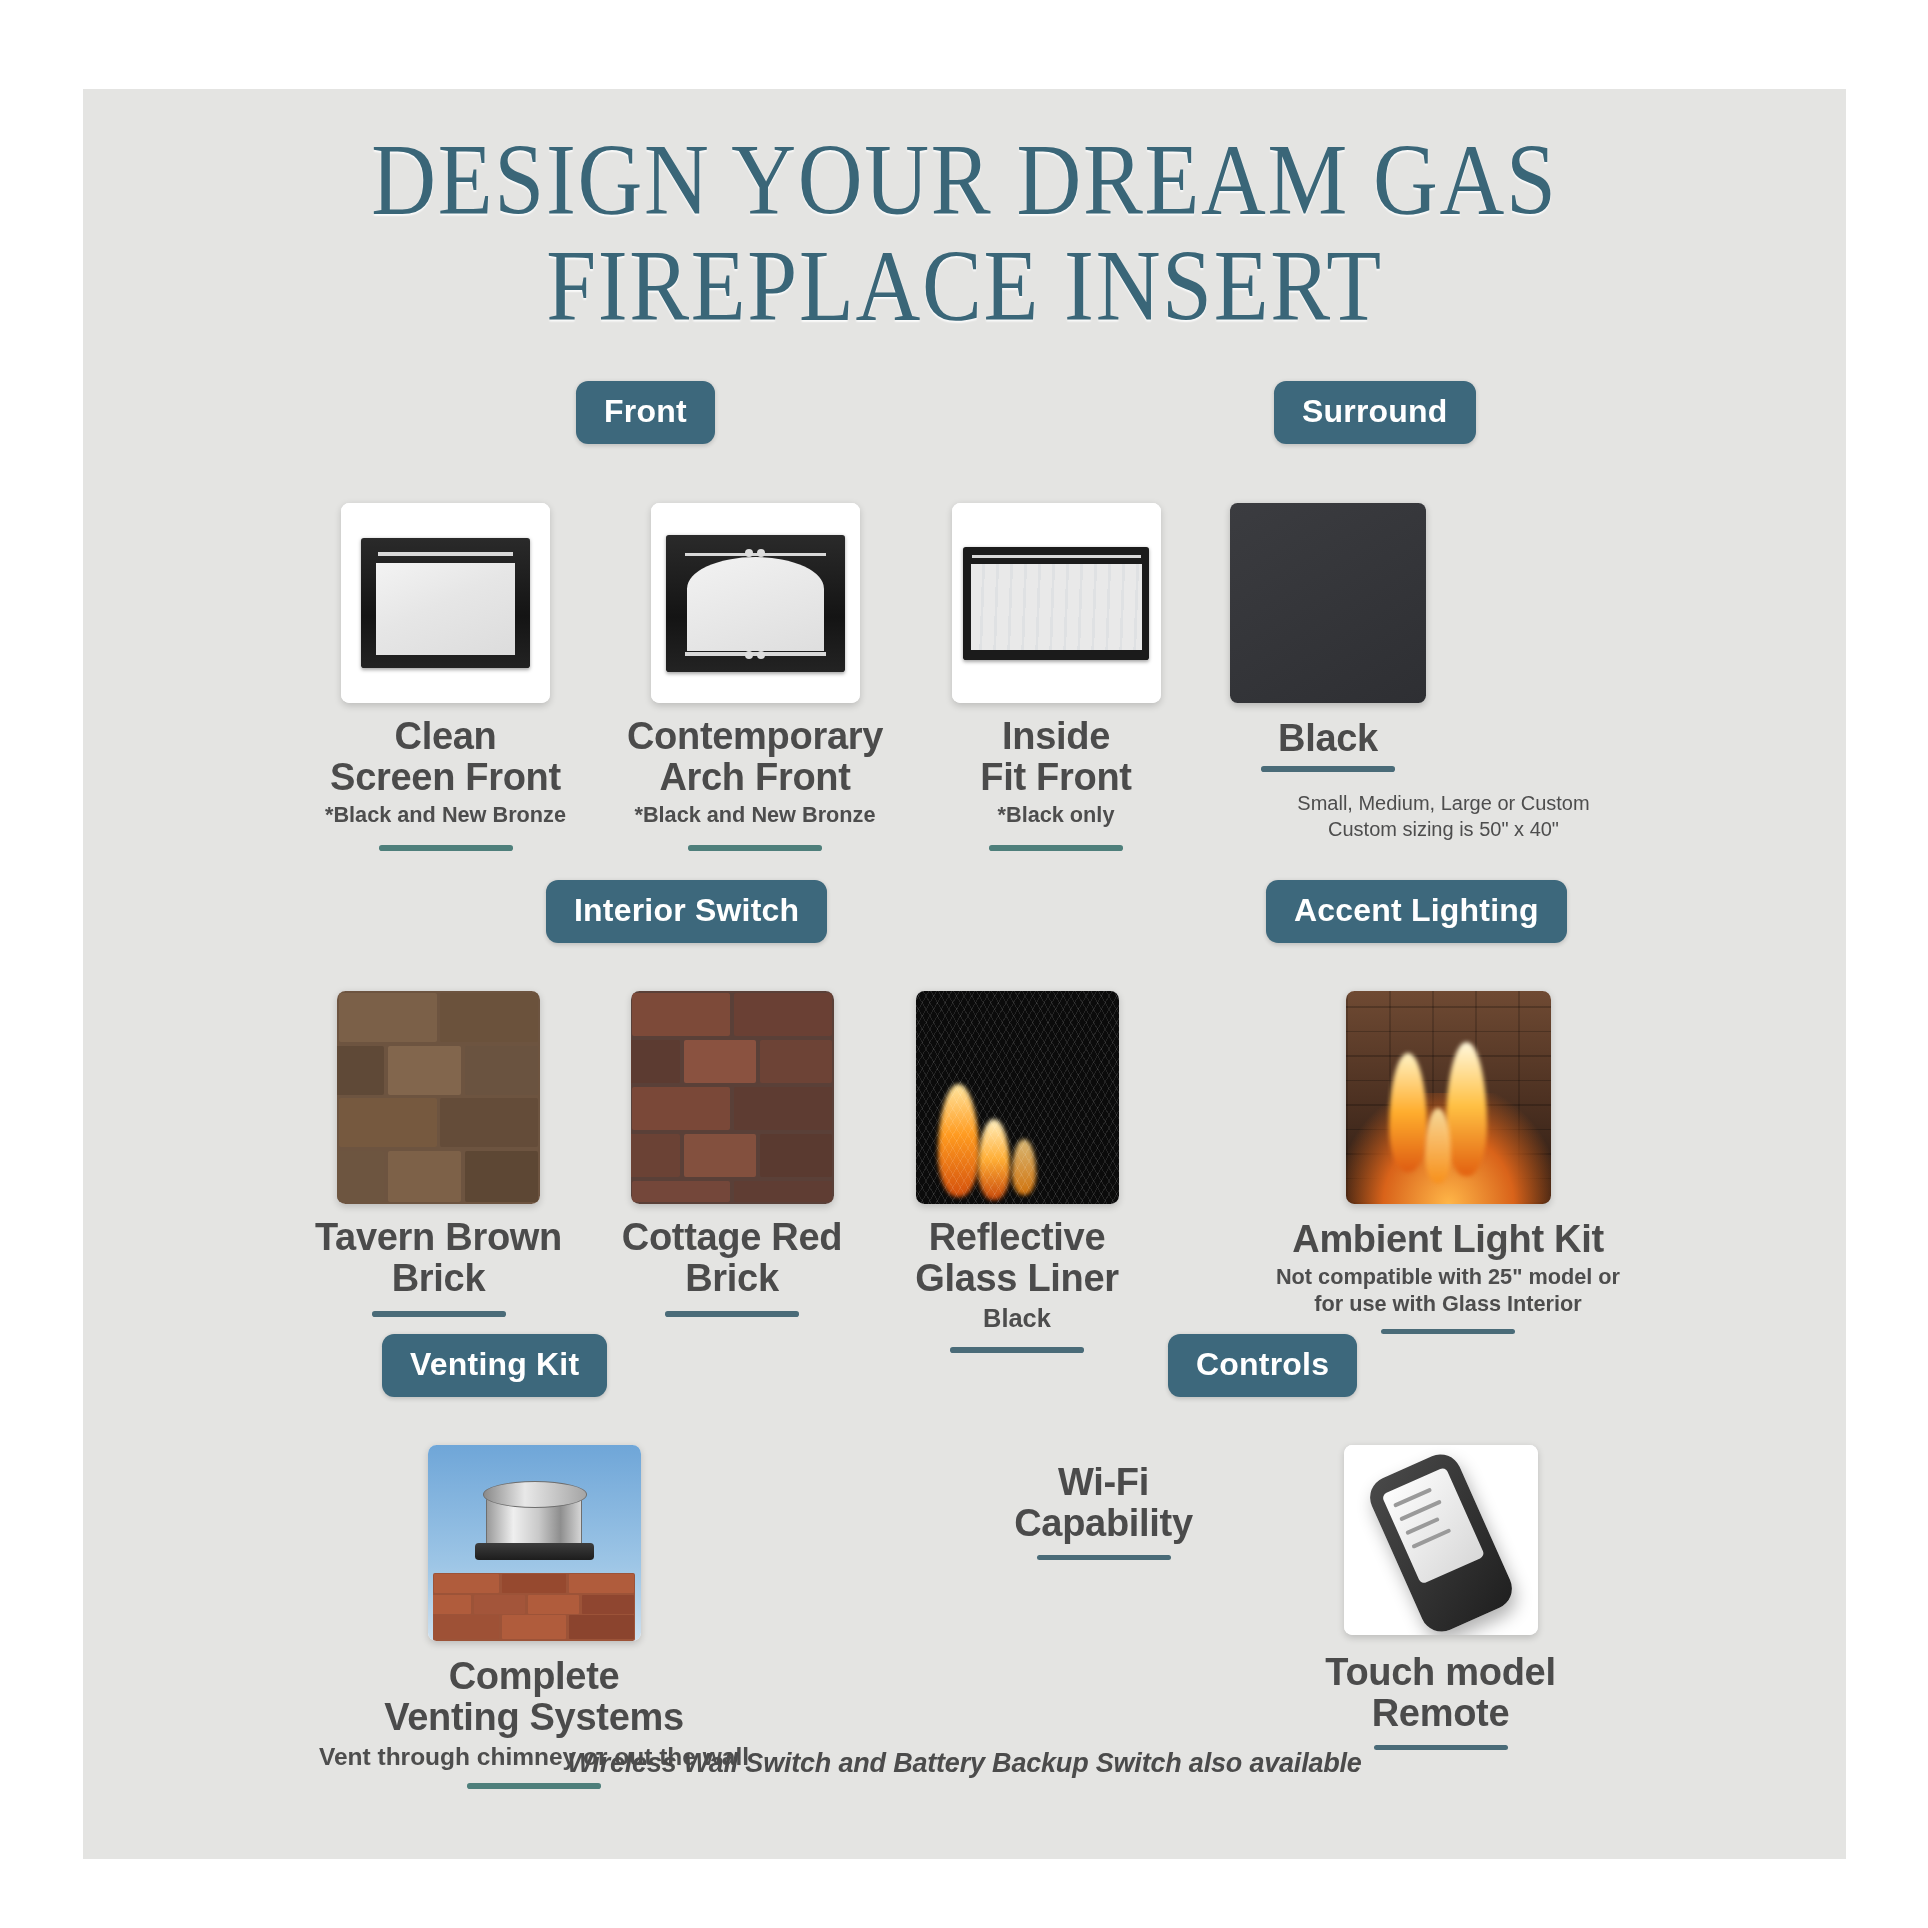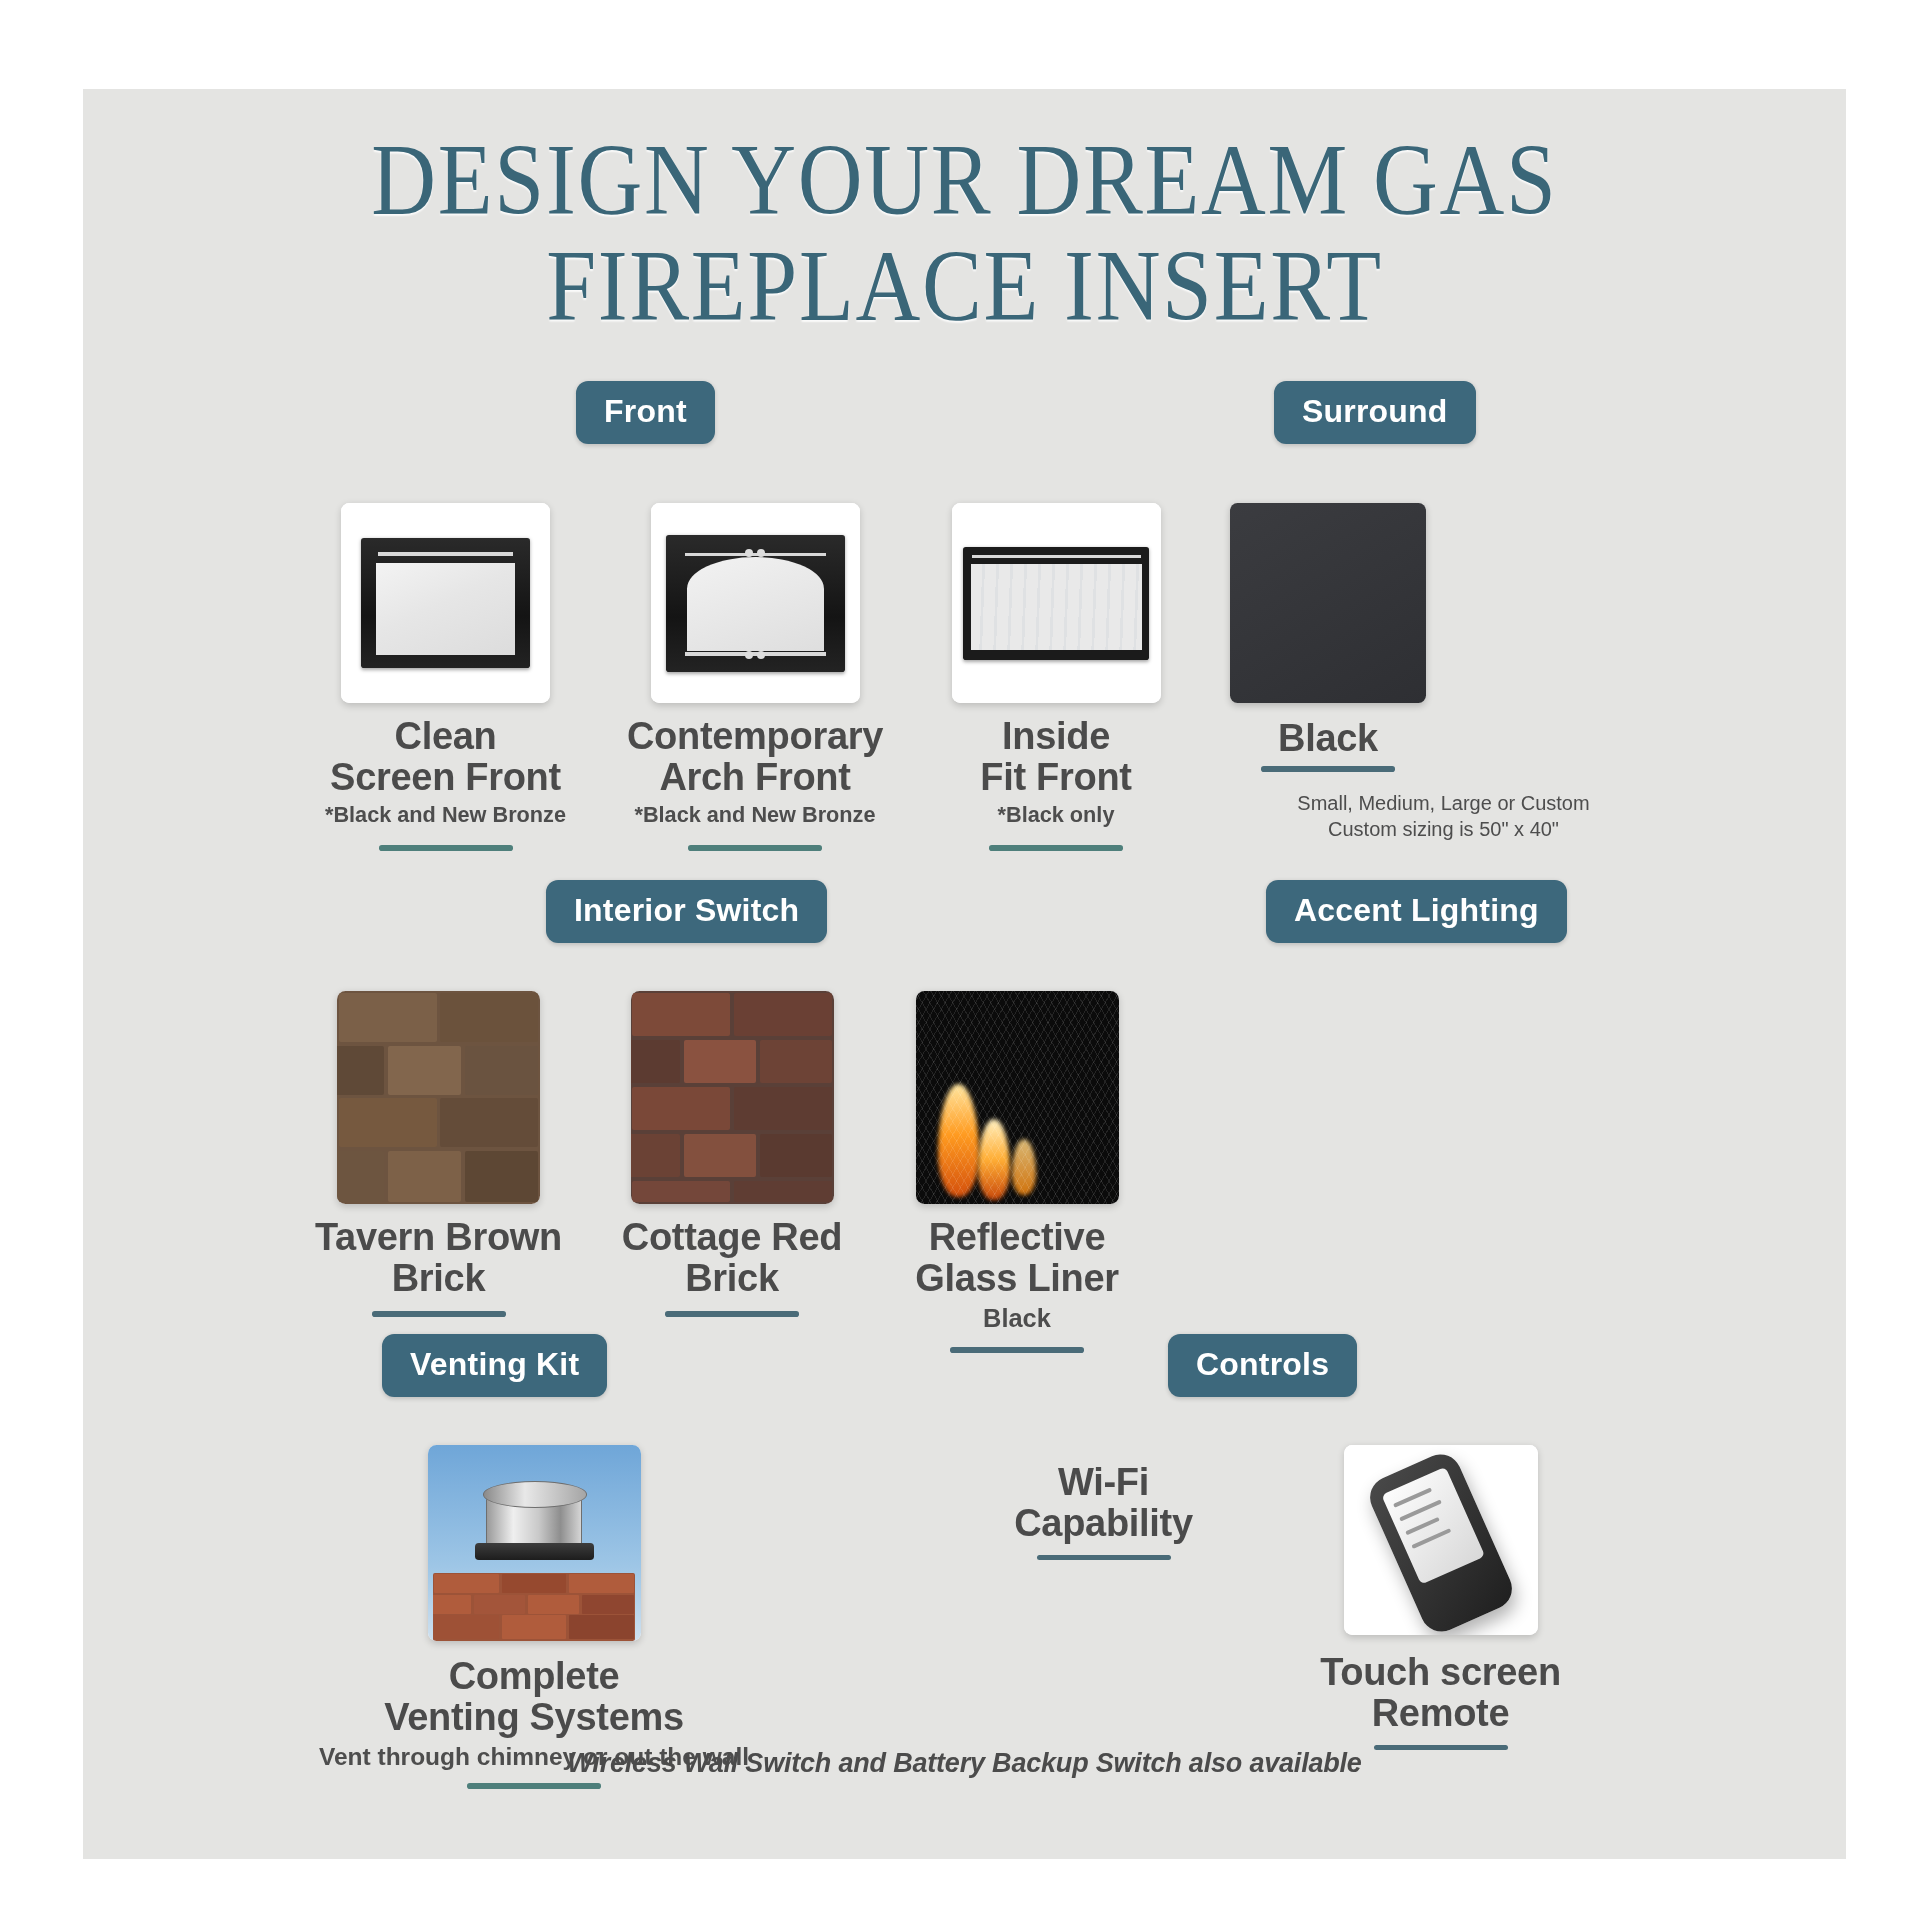--- a/index.html
+++ b/index.html
@@ -265,20 +265,35 @@
         </div>
       </div>
       <div class="name">Reflective
 Glass Liner</div>
       <div class="sub" style="font-size:25.4px;">Black</div>
       <div class="rule dark" style="margin-top:13px;"></div>
     </div>
 
     <div class="badge" style="left:1183px;top:791px;">Accent Lighting</div>
 
+    <div class="item" style="left:1139px;top:902px;width:452px;">
+      <div class="thumb" style="width:205px;height:213px;">
+        <div class="ambient">
+          <div class="amb-wall"></div>
+          <div class="amb-glow"></div>
+          <div class="flame" style="left:43px;bottom:32px;width:38px;height:119px;background:linear-gradient(180deg,#fff3c4,#ffad2d 50%,#de5c12);"></div>
+          <div class="flame" style="left:100px;bottom:28px;width:41px;height:134px;background:linear-gradient(180deg,#fff8dd,#ffc043 48%,#e2600f);"></div>
+          <div class="flame" style="left:79px;bottom:21px;width:26px;height:75px;background:linear-gradient(180deg,#ffe8a8,#f89019);opacity:.9;"></div>
+        </div>
+      </div>
+      <div class="name" style="margin-top:15px;">Ambient Light Kit</div>
+      <div class="sub">Not compatible with 25" model or
+for use with Glass Interior</div>
+      <div class="rule dark" style="margin-top:11.3px;"></div>
+    </div>
 
     <div class="badge" style="left:299px;top:1245px;">Venting Kit</div>
 
     <div class="item" style="left:222px;top:1356px;width:458px;">
       <div class="thumb" style="width:213px;height:196px;">
         <div class="vent">
           <div class="vent-chimney" style="left:5.6px;right:5.6px;bottom:0;height:68px;">
             <div class="cr" style="top:0;height:21px;">
                 <div class="cb"></div>
                 <div class="cb" style="background:#96492f;"></div>
@@ -321,21 +336,21 @@
           <div class="remote-body" style="left:49px;top:15px;width:96px;height:166px;">
             <div class="remote-screen" style="left:13px;top:15px;width:70px;height:98px;">
               <div class="ln" style="top:13px;width:58%;"></div>
               <div class="ln" style="top:28px;width:64%;"></div>
               <div class="ln" style="top:43px;width:52%;"></div>
               <div class="ln" style="top:58px;width:60%;"></div>
             </div>
           </div>
         </div>
       </div>
-      <div class="name" style="margin-top:17px;">Touch screen
+      <div class="name" style="margin-top:17px;">Touch model
 Remote</div>
       <div class="rule dark" style="margin-top:11.3px;"></div>
     </div>
 
     <div class="footnote" style="top:1659px;">Wireless Wall Switch and Battery Backup Switch also available</div>
 
   </div>
 </div>
 
 

